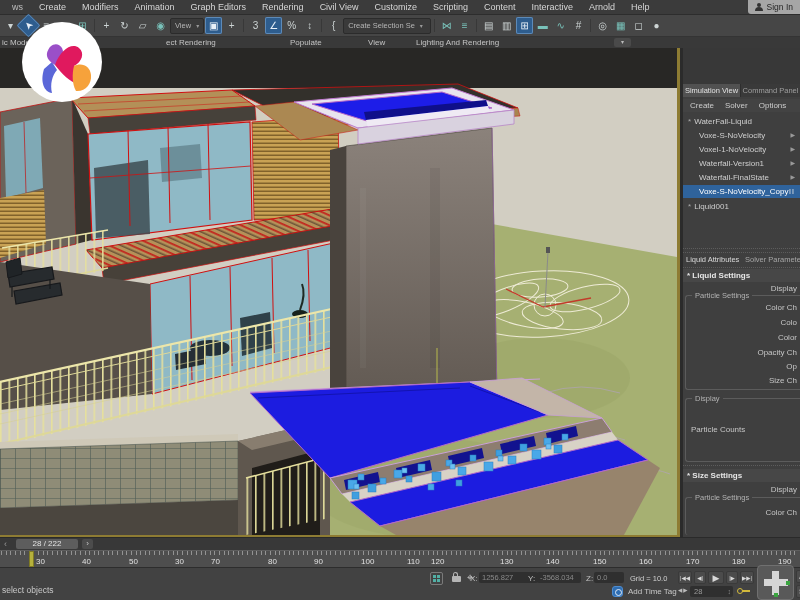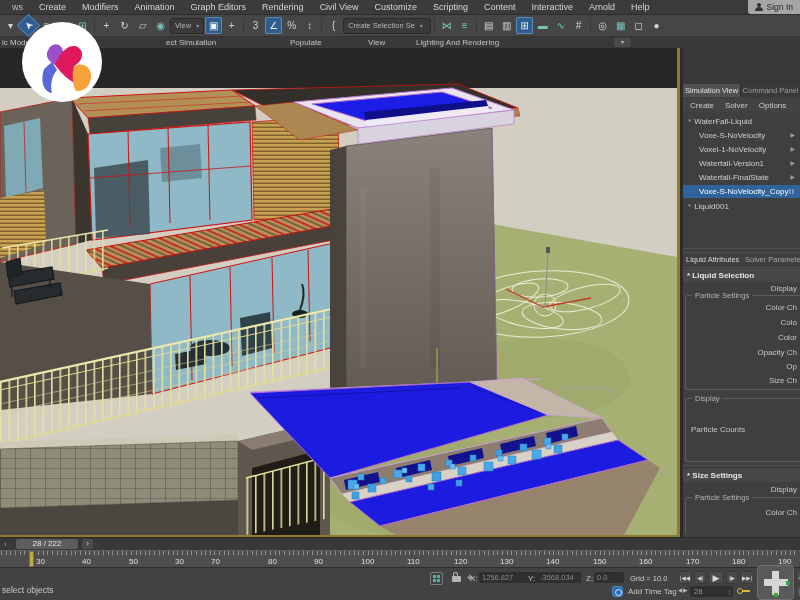--- a/index.html
+++ b/index.html
@@ -186,21 +186,21 @@
     <span class="tbi">#</span>
     <span class="tb-sep"></span>
     <span class="tbi">◎</span>
     <span class="tbi teal">▦</span>
     <span class="tbi">◻</span>
     <span class="tbi">●</span>
   </div>
 
   <div class="ribbon">
     <span style="left:2px;">ic Mode</span>
-    <span style="left:166px;">ect Simulation</span>
+    <span style="left:166px;">ect Rendering</span>
     <span style="left:290px;">Populate</span>
     <span style="left:368px;">View</span>
     <span style="left:416px;">Lighting And Rendering</span>
     <span class="more">▾</span>
   </div>
 
   <div class="viewport">
     <svg width="677" height="487" viewBox="0 0 677 487">
       <defs>
         <pattern id="slats" width="4" height="4" patternUnits="userSpaceOnUse">
@@ -427,21 +427,21 @@
 
     <div class="dots" style="top:200px;"></div>
     <div class="dots" style="top:204px;"></div>
 
     <span class="subtab" style="left:3px;color:#dadada;">Liquid Attributes</span>
     <span class="subtab" style="left:62px;color:#a6a6a6;">Solver Parameters</span>
     <div class="dots" style="top:219px;"></div>
 
     <div class="roll" style="top:221px;">
       <span>*</span>
-      <span>Liquid Selection</span>
+      <span>Liquid Settings</span>
     </div>
     <span class="rrow" style="top:236px;">Display</span>
 
     <div class="grp" style="top:247px;height:95px;">
       <span class="glabel">Particle Settings</span>
     </div>
     <span class="rrow" style="top:255px;">Color Ch</span>
     <span class="rrow" style="top:270px;">Colo</span>
     <span class="rrow" style="top:285px;">Color</span>
     <span class="rrow" style="top:300px;">Opacity Ch</span>
@@ -649,21 +649,21 @@
     <div class="playhead"></div>
     <span class="rlab" style="left:36px;">30</span>
     <span class="rlab" style="left:82px;">40</span>
     <span class="rlab" style="left:129px;">50</span>
     <span class="rlab" style="left:175px;">30</span>
     <span class="rlab" style="left:211px;">70</span>
     <span class="rlab" style="left:268px;">80</span>
     <span class="rlab" style="left:314px;">90</span>
     <span class="rlab" style="left:361px;">100</span>
     <span class="rlab" style="left:407px;">110</span>
-    <span class="rlab" style="left:454px;">120</span>
+    <span class="rlab" style="left:431px;">120</span>
     <span class="rlab" style="left:500px;">130</span>
     <span class="rlab" style="left:546px;">140</span>
     <span class="rlab" style="left:593px;">150</span>
     <span class="rlab" style="left:639px;">160</span>
     <span class="rlab" style="left:686px;">170</span>
     <span class="rlab" style="left:732px;">180</span>
     <span class="rlab" style="left:778px;">190</span>
   </div>
 
   <div class="statusbar">

